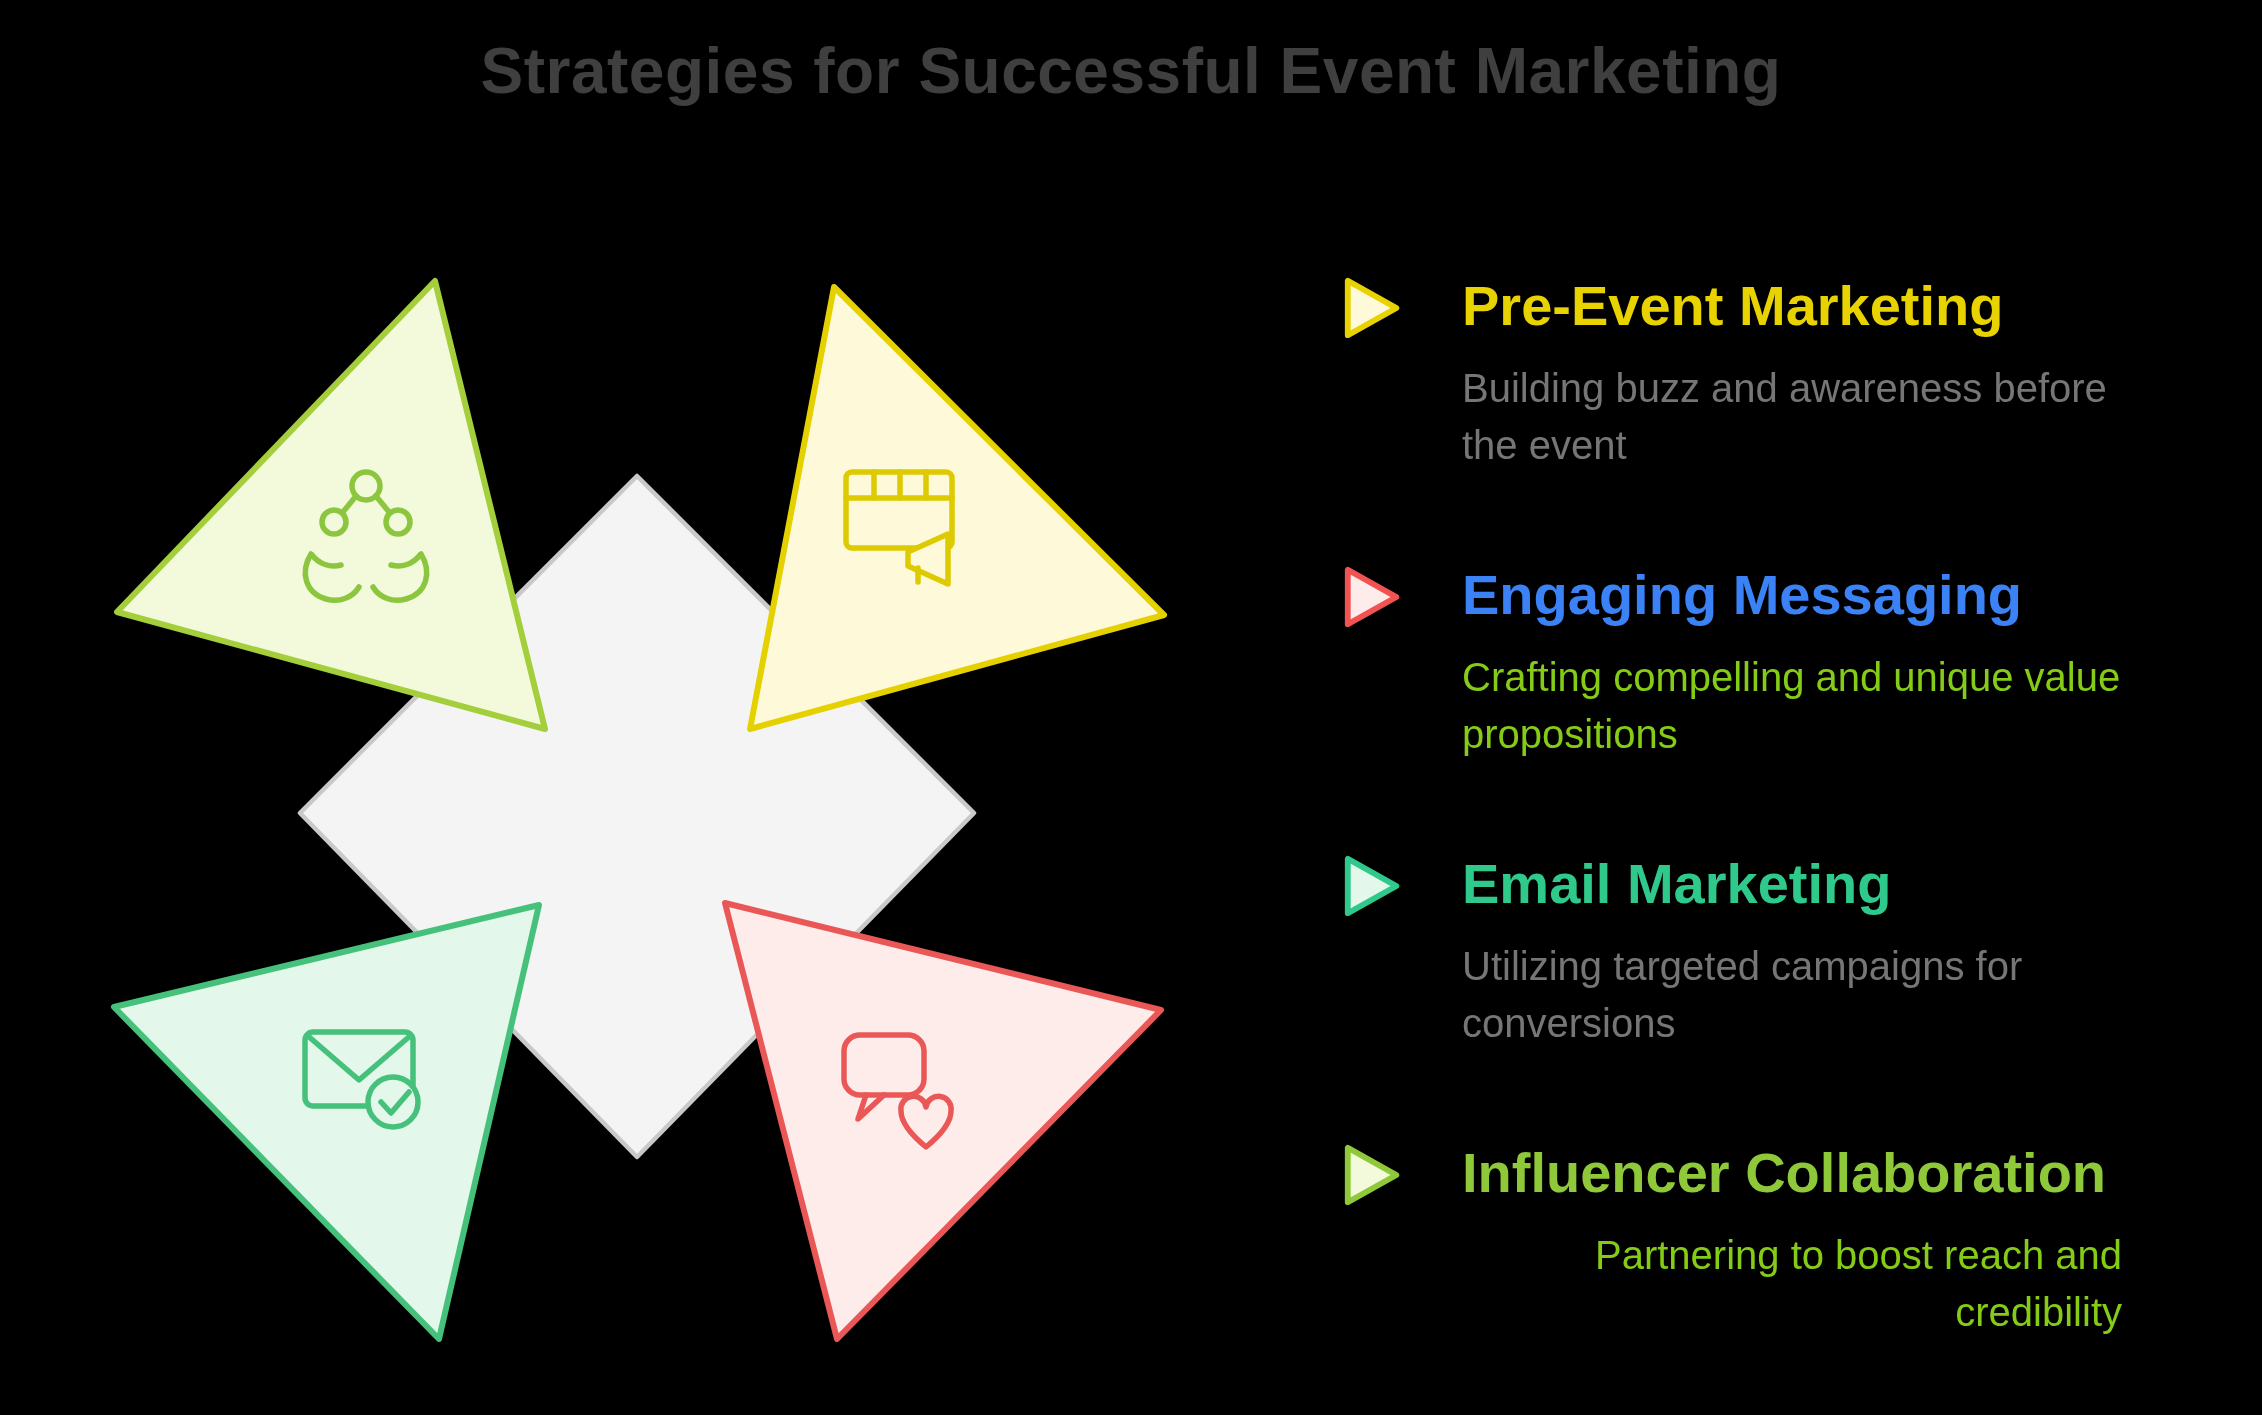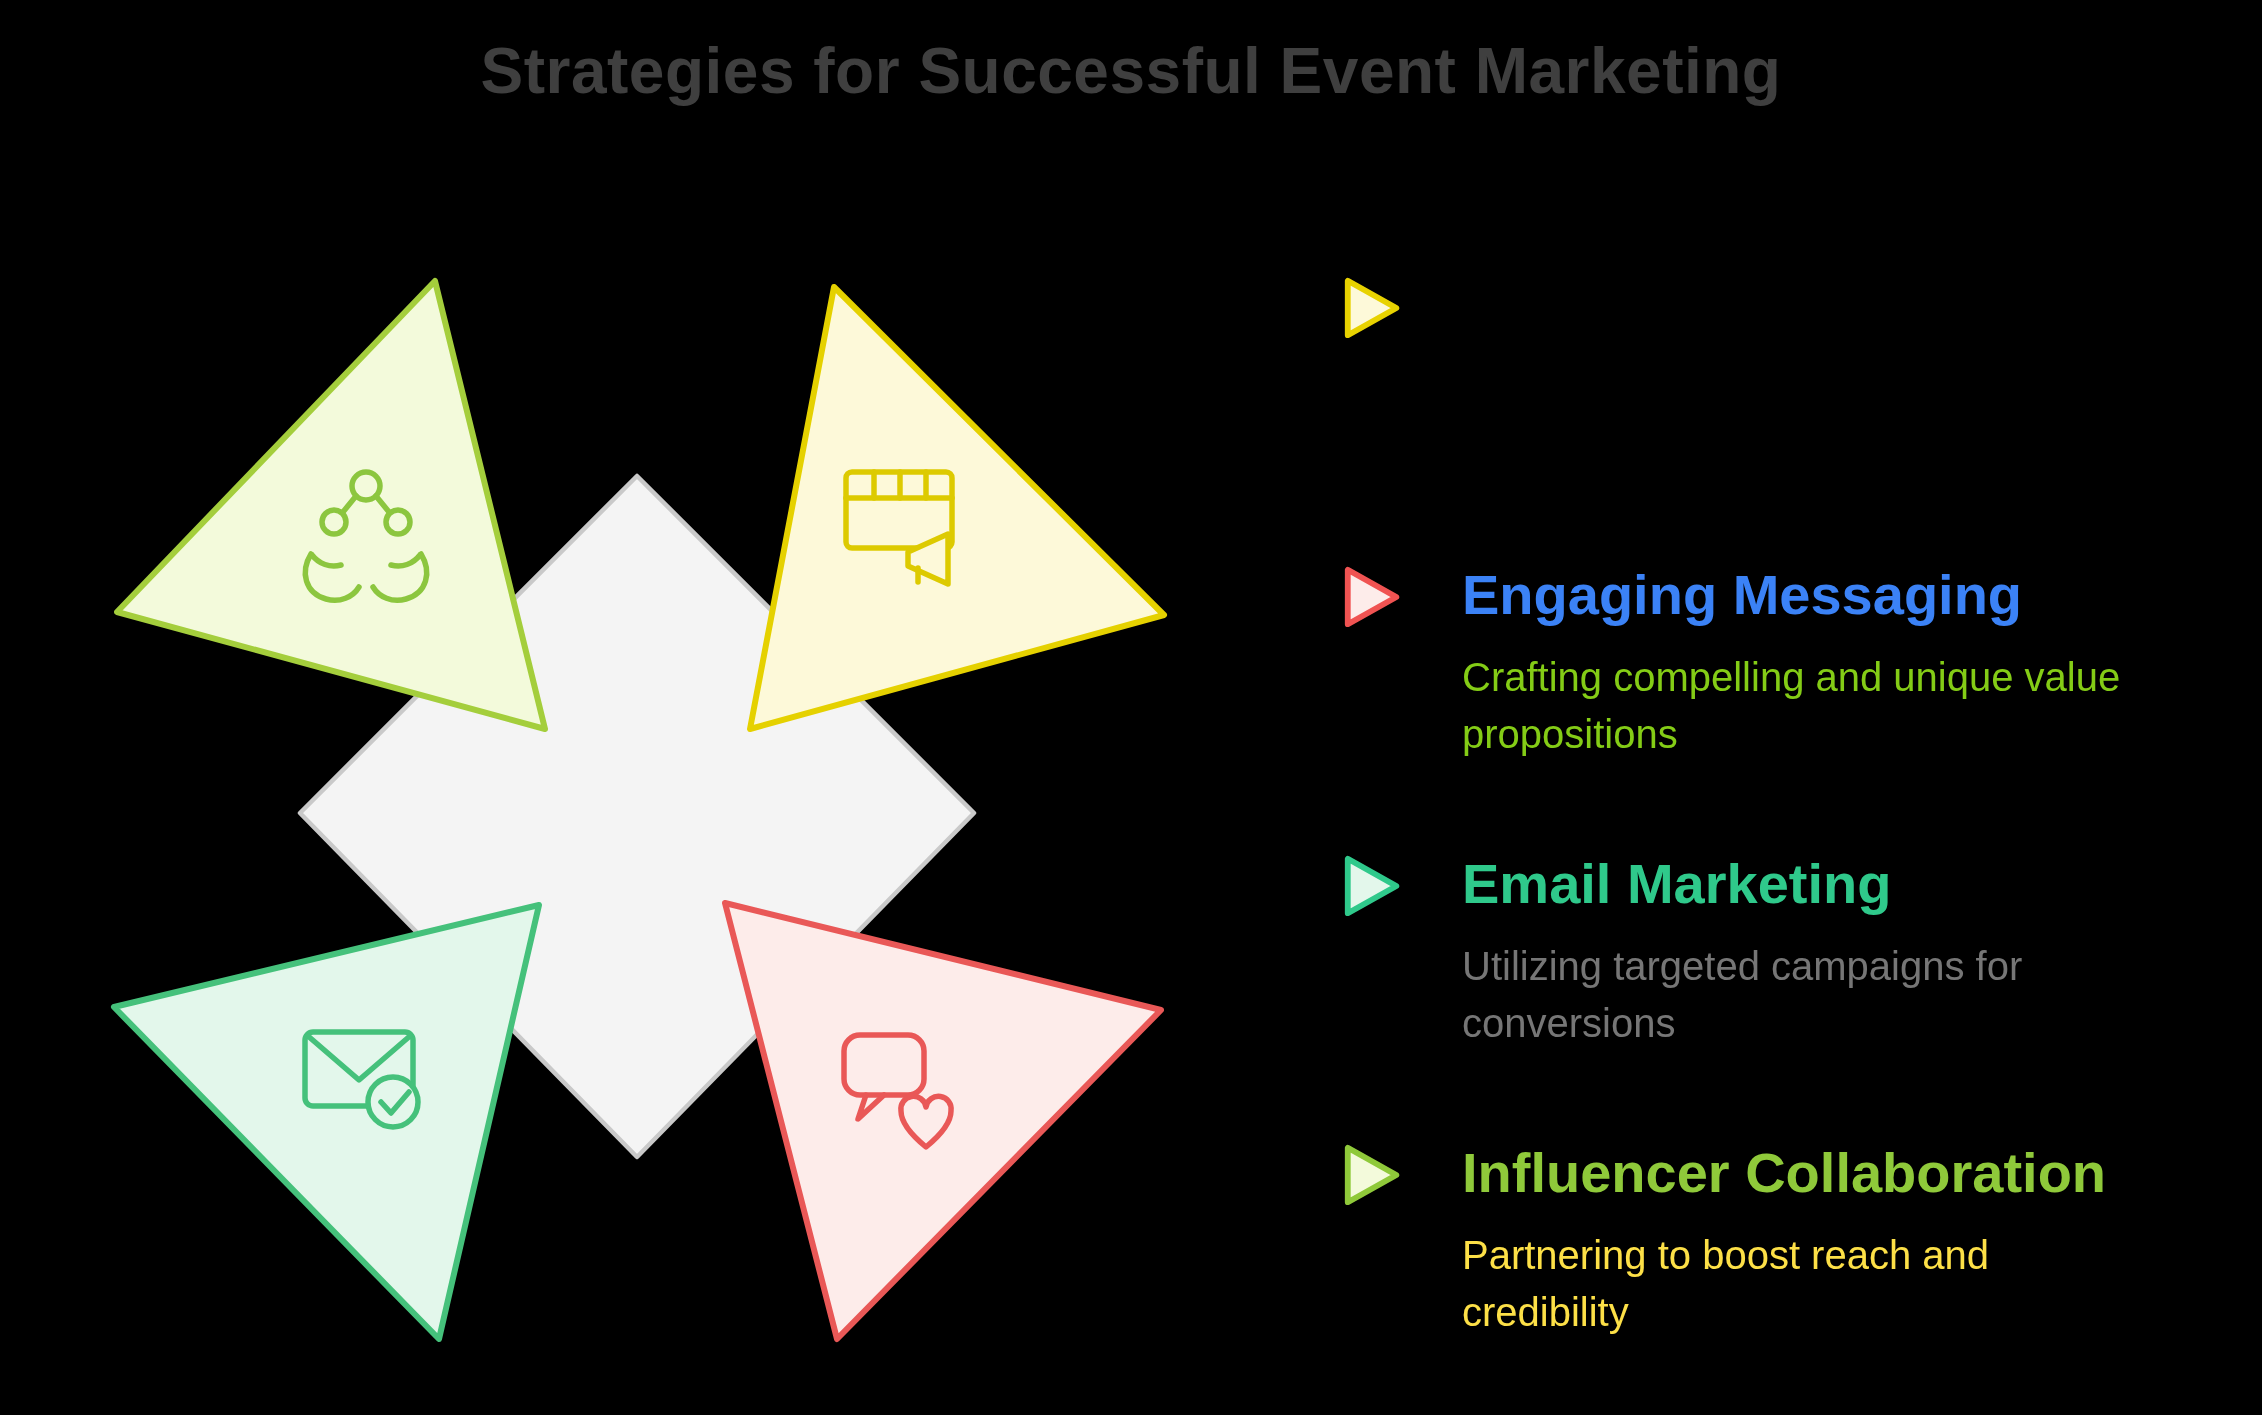--- a/index.html
+++ b/index.html
@@ -77,20 +77,24 @@
       <path d="M116,142 C99,128 91,117 91,106 A12.5,12.5 0 0 1 116,102 A12.5,12.5 0 0 1 141,106 C141,117 133,128 116,142 Z" style="fill: rgb(253, 236, 234);"></path>
     </g>
   </svg>
 
   <div class="legend">
 
     <div class="legend-item li-0">
       <svg class="marker" width="68" height="68" viewBox="0 0 70 70">
         <polygon points="8,7 8,63 58,35" stroke-width="6" stroke-linejoin="round" style="stroke: rgb(232, 210, 0); fill: rgb(253, 249, 217);"></polygon>
       </svg>
+      <div class="legend-text">
+        <div class="legend-title" style="color: rgb(232, 210, 0);">Pre-Event Marketing</div>
+        <div class="legend-desc" style="color: rgb(118, 118, 118);">Building buzz and awareness before the event</div>
+      </div>
     </div>
 
     <div class="legend-item li-1">
       <svg class="marker" width="68" height="68" viewBox="0 0 70 70">
         <polygon points="8,7 8,63 58,35" stroke-width="6" stroke-linejoin="round" style="stroke: rgb(240, 83, 82); fill: rgb(253, 236, 234);"></polygon>
       </svg>
       <div class="legend-text">
         <div class="legend-title" style="color: #3b82f6;">Engaging Messaging</div>
         <div class="legend-desc" style="color: #84cc16;">Crafting compelling and unique value propositions</div>
       </div>
@@ -105,18 +109,18 @@
         <div class="legend-desc" style="color: rgb(118, 118, 118);">Utilizing targeted campaigns for conversions</div>
       </div>
     </div>
 
     <div class="legend-item li-3">
       <svg class="marker" width="68" height="68" viewBox="0 0 70 70">
         <polygon points="8,7 8,63 58,35" stroke-width="6" stroke-linejoin="round" style="stroke: rgb(143, 201, 58); fill: rgb(243, 250, 219);"></polygon>
       </svg>
       <div class="legend-text">
         <div class="legend-title" style="color: rgb(143, 201, 58);">Influencer Collaboration</div>
-        <div class="legend-desc" style="color: #fde047;">Partnering to boost reach and credibility</div>
+        <div class="legend-desc" style="color: #84cc16; text-align: right;">Partnering to boost reach and credibility</div>
       </div>
     </div>
 
   </div>
 </div>
 
 </body></html>

